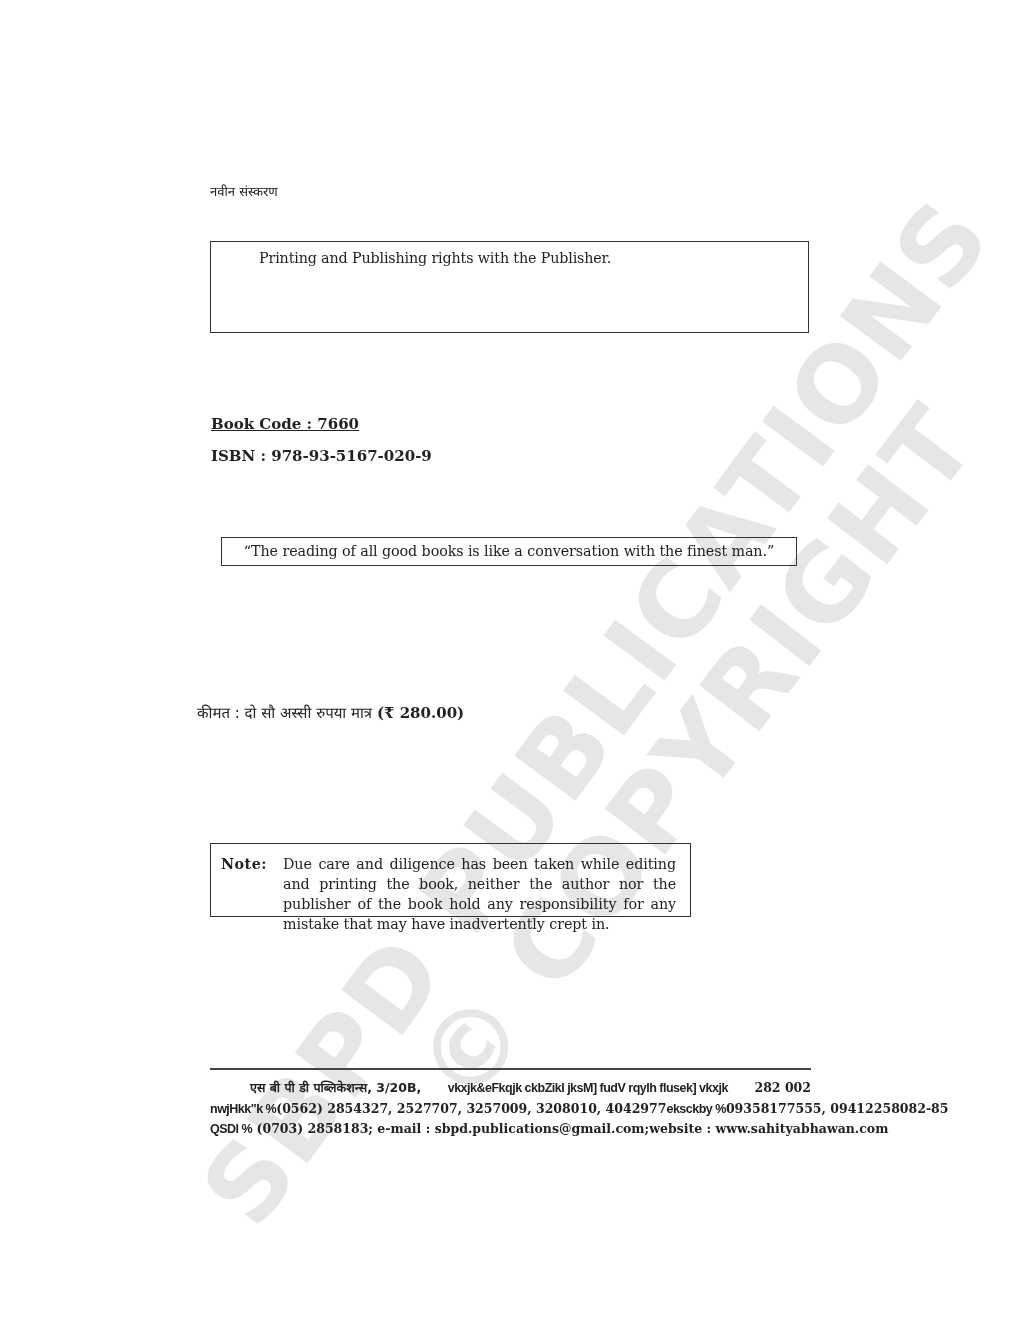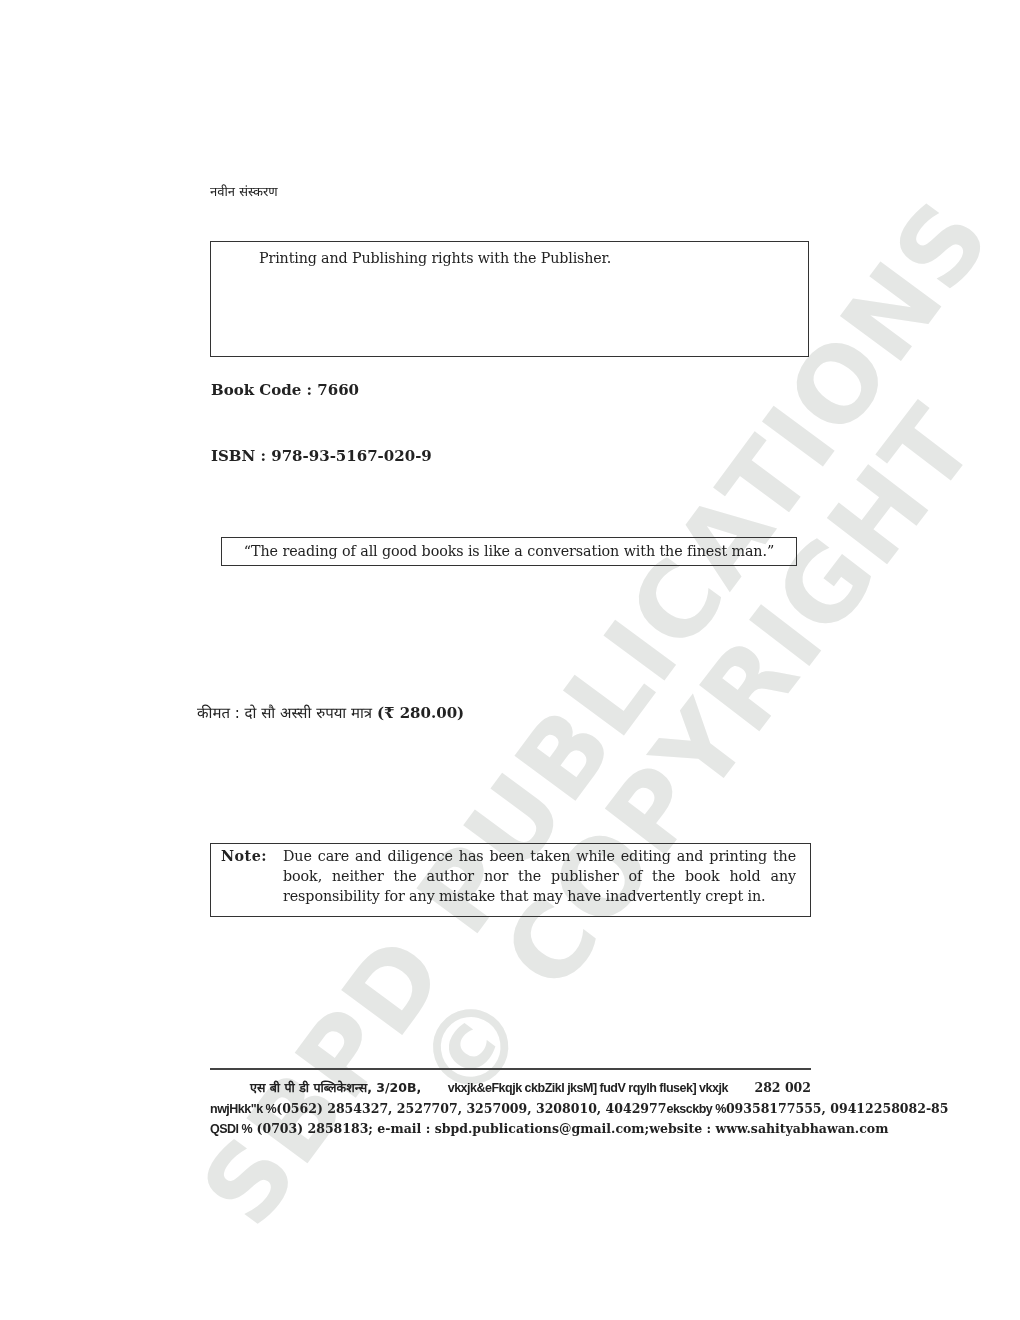--- a/index.html
+++ b/index.html
@@ -9,37 +9,37 @@
     }
     .wm {
       position: absolute; color: #e5e7e5; font-family: "DejaVu Sans", "Liberation Sans", sans-serif;
       font-weight: bold; white-space: nowrap; transform-origin: 0 0; z-index: 0; letter-spacing: 2px;
     }
     .wm1 { left: 178px; top: 1175px; font-size: 104px; transform: rotate(-53.5deg); }
     .wm2 { left: 392px; top: 1052px; font-size: 104px; transform: rotate(-52.6deg); }
     .content { position: absolute; z-index: 1; }
     .edition { left: 210px; top: 182px; font-size: 13px; font-family: "DejaVu Sans", sans-serif; }
     .rights-box {
-      left: 210px; top: 241px; width: 599px; height: 116px; border: 1.5px solid #333; box-sizing: border-box;
+      left: 210px; top: 241px; width: 599px; height: 92px; border: 1.5px solid #333; box-sizing: border-box;
       padding: 6px 10px 0 12px; font-size: 14.3px; line-height: 20px; text-align: justify; letter-spacing: -0.15px;
     }
     .rights-box p { margin: 0; }
     .indent { text-indent: 36px; }
     .bold-line { font-weight: bold; font-size: 15px; }
-    .book-code { left: 211px; top: 381px; }
+    .book-code { left: 211px; top: 415px; text-decoration: underline; }
     .isbn { left: 211px; top: 447px; }
     .quote-box {
       left: 221px; top: 537px; width: 576px; height: 29px; border: 1.5px solid #333; box-sizing: border-box;
       font-weight: normal; font-size: 14.3px; line-height: 26px; text-align: center; letter-spacing: -0.1px;
     }
     .price { left: 197px; top: 702px; font-size: 15px; font-family: "DejaVu Sans", sans-serif; }
     .price .amt { font-family: "DejaVu Serif", serif; font-weight: bold; }
     .note-box {
-      left: 210px; top: 843px; width: 601px; height: 74px; border: 1.5px solid #333; box-sizing: border-box;
-      padding: 2px 14px 0 10px; font-size: 14.3px; line-height: 20px; display: flex;
+      left: 210px; top: 843px; width: 481px; height: 74px; border: 1.5px solid #333; box-sizing: border-box;
+      padding: 10px 14px 0 10px; font-size: 14.3px; line-height: 20px; display: flex;
     }
     .note-label { font-weight: bold; width: 62px; flex: none; letter-spacing: 0.5px; }
     .note-text { text-align: justify; flex: 1; letter-spacing: -0.1px; }
     .footer-rule { left: 210px; top: 1068px; width: 601px; height: 0; border-top: 2px solid #444; }
     .footer { left: 210px; top: 1078px; width: 601px; font-size: 12.5px; line-height: 20.5px; font-weight: bold; }
     .footer .fline { white-space: nowrap; display: flex; justify-content: space-between; }
     .footer .garble { font-family: Liberation Sans, sans-serif; letter-spacing: -0.5px; font-weight: bold; }
   </style>
 </head>
 <body>

